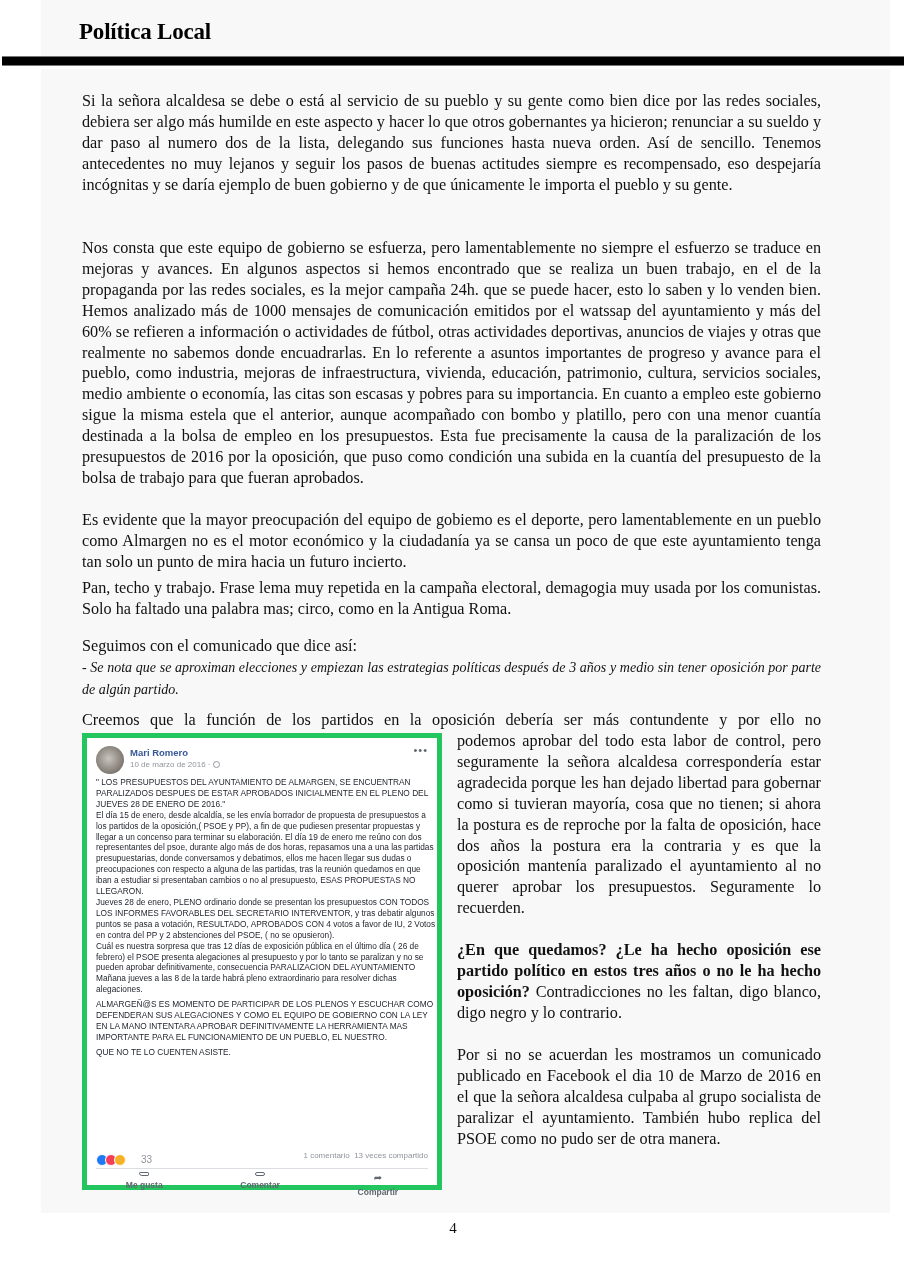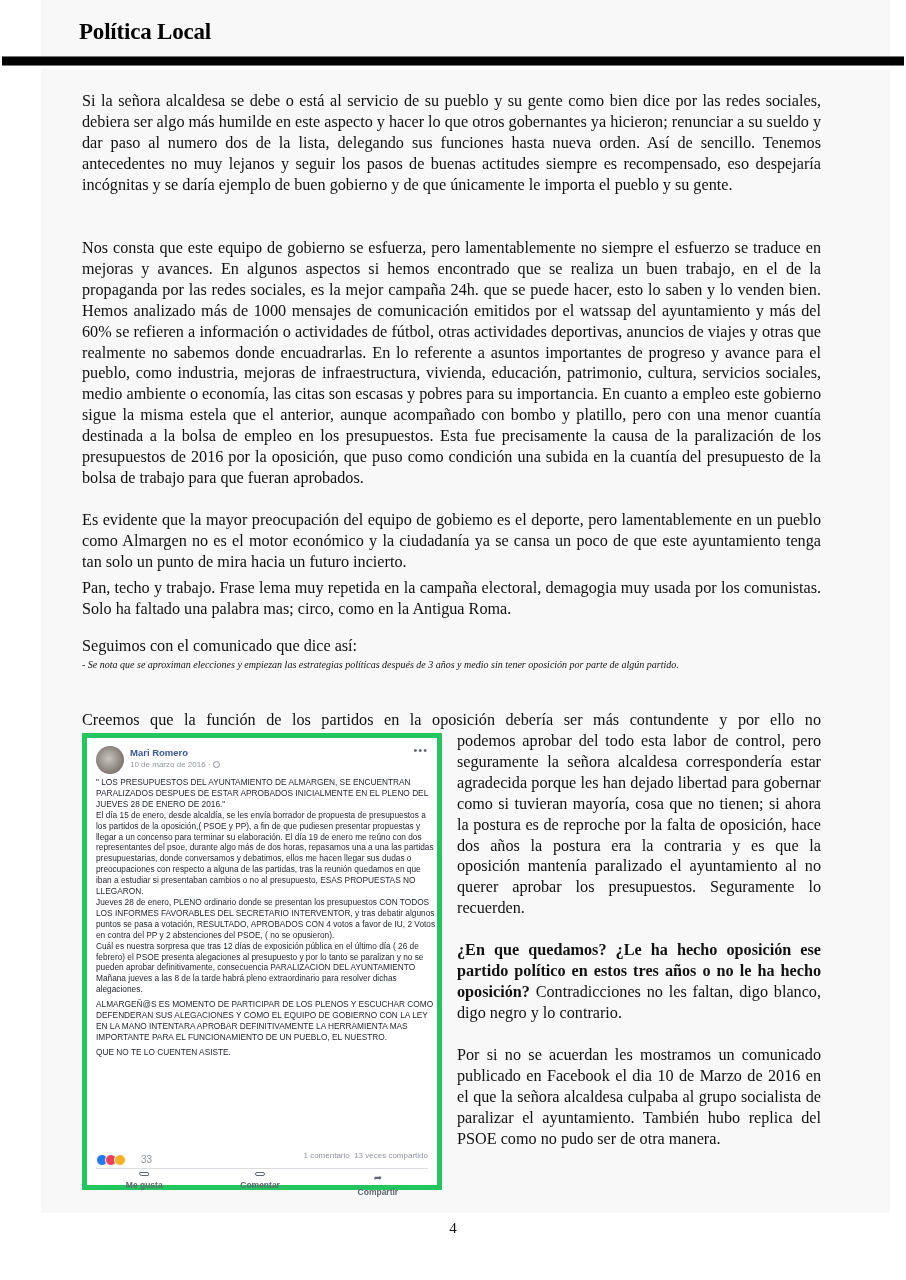--- a/index.html
+++ b/index.html
@@ -2,21 +2,21 @@
 <html><head>
   <meta charset="utf-8">
   <style>
     html, body { margin: 0; padding: 0; background: #ffffff; }
     body { width: 906px; height: 1280px; position: relative; overflow: hidden; font-family: "Liberation Serif", serif; color: #111; }
     .header-panel { position: absolute; left: 41px; top: 0; width: 849px; height: 56px; background: #f8f8f8; }
     .title { position: absolute; left: 79px; top: 19px; font-family: "Liberation Serif", serif; font-weight: bold; font-size: 23px; color: #000; letter-spacing: -0.2px; }
     .rule { position: absolute; left: 2px; top: 56px; width: 902px; height: 10px; background: #000; border-top: 1px solid #777; border-bottom: 1px solid #777; box-sizing: border-box; }
     .body-panel { position: absolute; left: 41px; top: 69px; width: 849px; height: 1144px; background: #f8f8f8; }
     .p { position: absolute; left: 82px; width: 739px; font-size: 16.2px; line-height: 20.9px; text-align: justify; }
-    .p.it { font-style: italic; font-size: 10px; line-height: 15px; }
+    .p.it { font-style: italic; font-size: 14px; line-height: 22px; }
     .right-col { position: absolute; left: 457px; width: 364px; font-size: 16.2px; line-height: 20.9px; text-align: justify; }
     .right-col b { font-weight: bold; }
     .pagenum { position: absolute; left: 0; width: 906px; top: 1220px; text-align: center; font-size: 15px; }
 
     
     .fb { position: absolute; left: 82px; top: 733px; width: 360px; height: 457px; background: #fff; border: 5px solid #22c55e; box-sizing: border-box; font-family: "Liberation Sans", sans-serif; color: #1d2129; }
     .fb .avatar { position: absolute; left: 9px; top: 8px; width: 28px; height: 28px; border-radius: 50%; background: radial-gradient(circle at 45% 45%, #c9c4bd, #7d7770 70%, #5c5650); }
     .fb .name { position: absolute; left: 43px; top: 9px; font-size: 9.5px; font-weight: bold; color: #385898; }
     .fb .date { position: absolute; left: 43px; top: 22px; font-size: 8px; color: #90949c; }
     .fb .globe { display: inline-block; width: 7px; height: 7px; border: 1px solid #90949c; border-radius: 50%; vertical-align: -1px; margin-left: 2px; box-sizing: border-box; }

